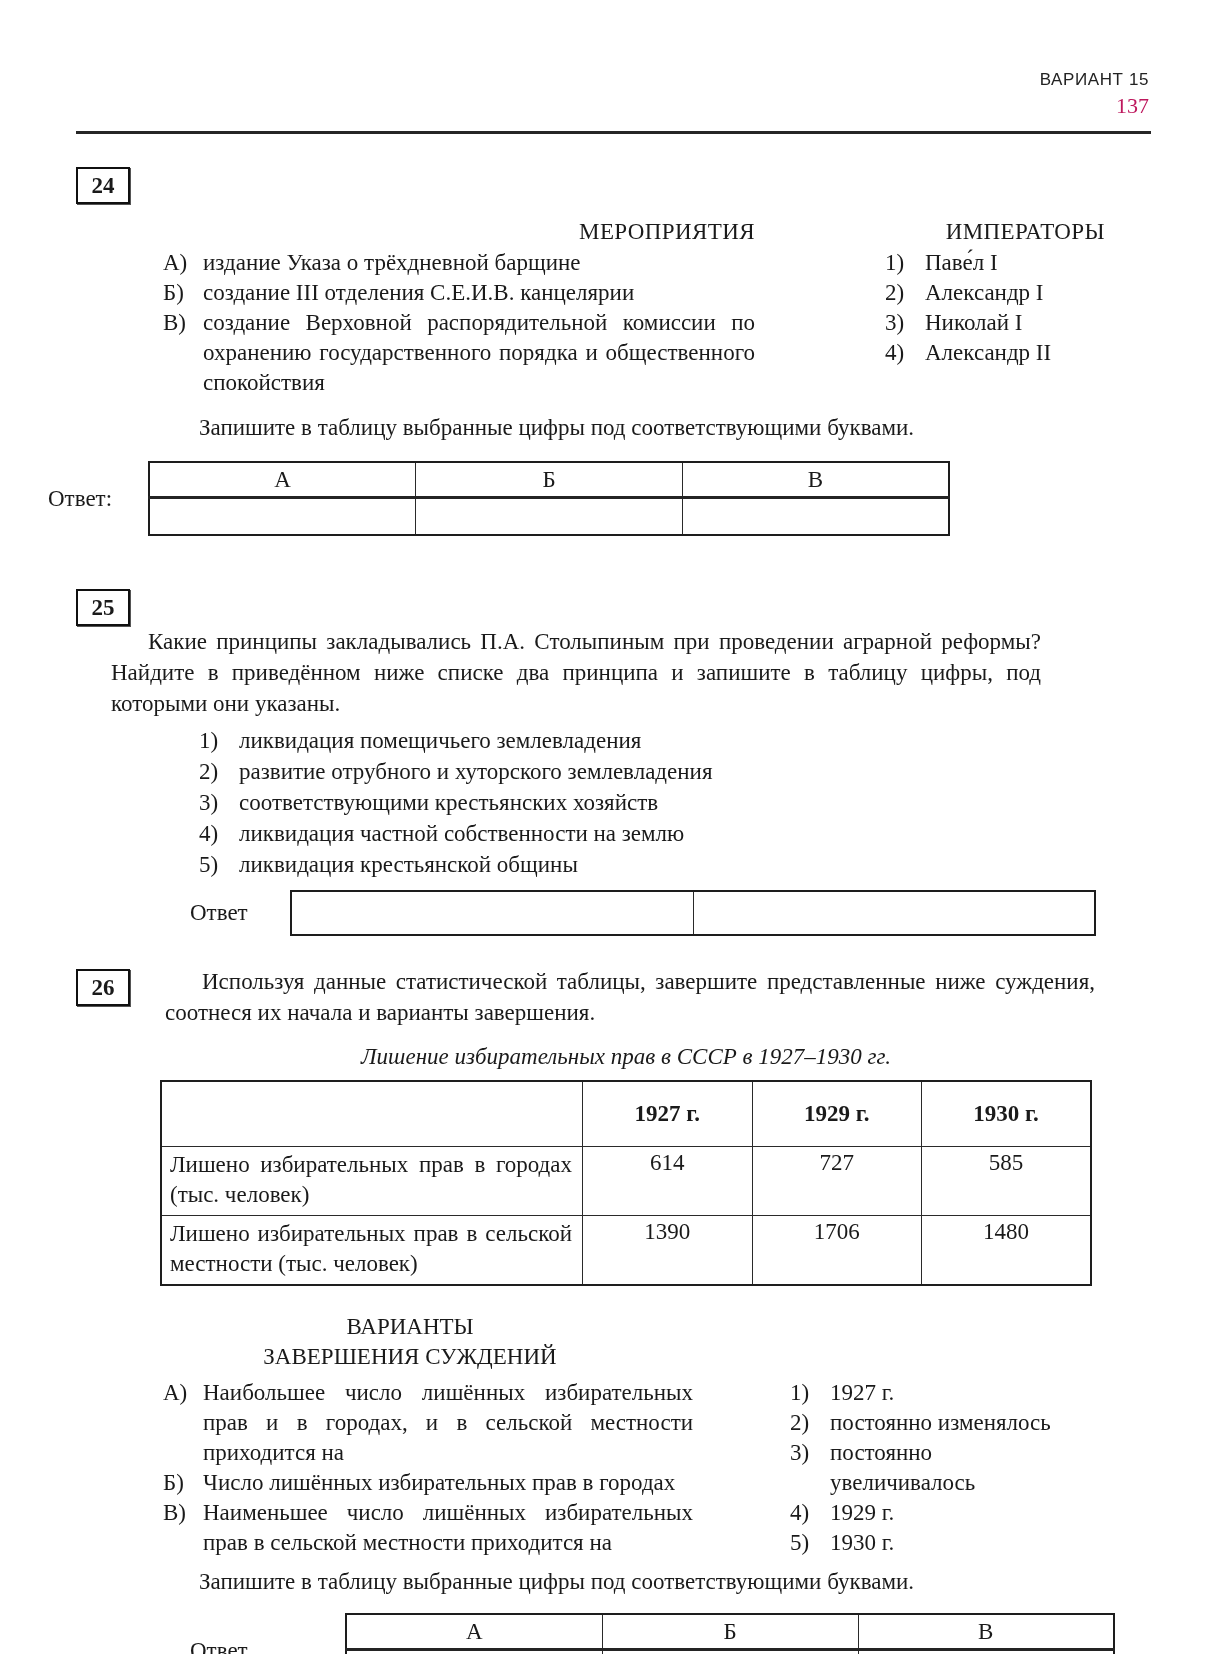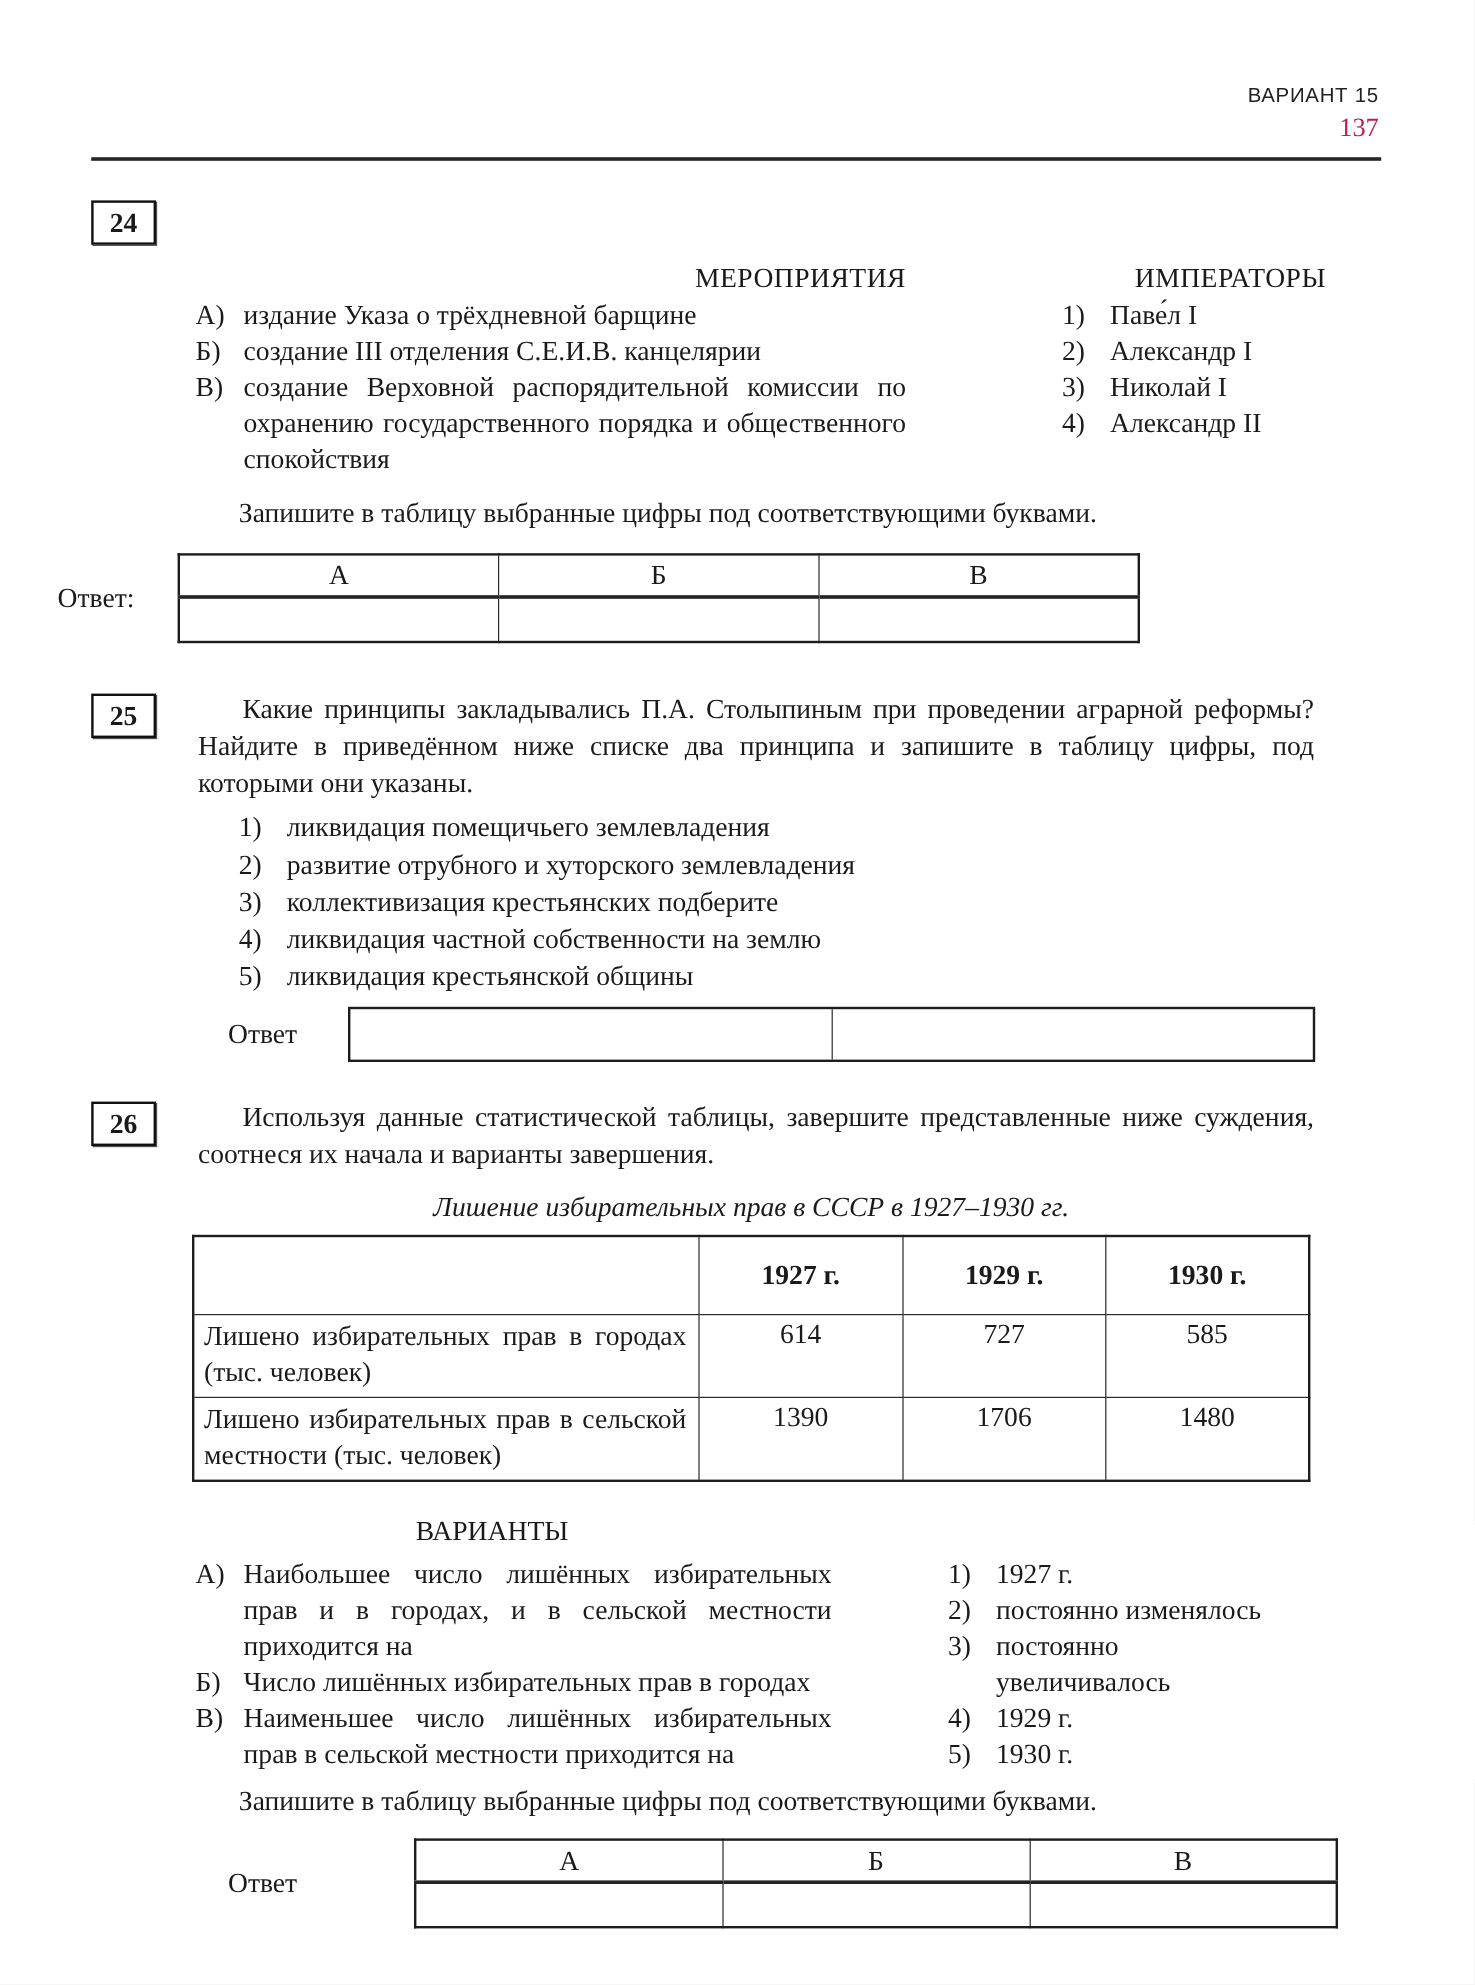--- a/index.html
+++ b/index.html
@@ -74,21 +74,21 @@
   
   .judge-head{display:flex; align-items:center; margin-left:163px; margin-top:26px;}
   .jh-left{width:530px; text-align:center; line-height:30px;}
   .jh-right{width:300px; margin-left:97px; text-align:center; line-height:30px;}
   .judge-cols{display:flex; margin-left:163px; margin-top:6px;}
   .jc-left{width:530px;}
   .jc-left .mi-text{max-width:490px;}
   .jc-right{width:300px; margin-left:97px;}
   .jc-right .mi-text{max-width:248px;}
 
-  .mt12{margin-top:12px;} .mt18{margin-top:18px;margin-left:48px;} .mt30{margin-top:30px;} .mt34{margin-top:39px;}
+  .mt12{margin-top:12px;} .mt18{margin-top:18px;margin-left:48px;} .mt30{margin-top:30px;} .mt34{margin-top:50px;flex-direction:column;}
   .mt8{margin-top:8px;} .mt6{margin-top:6px;} .mt10{margin-top:10px;}
   .mt16{margin-top:16px;}
 </style>
 </head>
 <body>
 
 <div class="page">
 
   <div class="hdr">
     <span class="variant">ВАРИАНТ 15</span>
@@ -166,21 +166,21 @@
     <div class="opt">
       <span class="opt-label">1)</span>
       <span>ликвидация помещичьего землевладения</span>
     </div>
     <div class="opt">
       <span class="opt-label">2)</span>
       <span>развитие отрубного и хуторского землевладения</span>
     </div>
     <div class="opt">
       <span class="opt-label">3)</span>
-      <span>коллективизация крестьянских подберите</span>
+      <span>соответствующими крестьянских хозяйств</span>
     </div>
     <div class="opt">
       <span class="opt-label">4)</span>
       <span>ликвидация частной собственности на землю</span>
     </div>
     <div class="opt">
       <span class="opt-label">5)</span>
       <span>ликвидация крестьянской общины</span>
     </div>
   </div>
@@ -219,20 +219,21 @@
       <td class="val">1390</td>
       <td class="val">1706</td>
       <td class="val">1480</td>
     </tr>
   </tbody>
     </table>
 
   <div class="judge-head">
     <div class="jh-right">
       <div>ВАРИАНТЫ</div>
+      <div>ЗАВЕРШЕНИЯ СУЖДЕНИЙ</div>
     </div>
   </div>
 
   <div class="judge-cols">
     <div class="jc-left">
       <div class="mi">
         <span class="mi-label">А)</span>
         <span class="mi-text">Наибольшее число лишённых избирательных прав и в городах, и в сельской местности приходится на</span>
       </div>
       <div class="mi">

